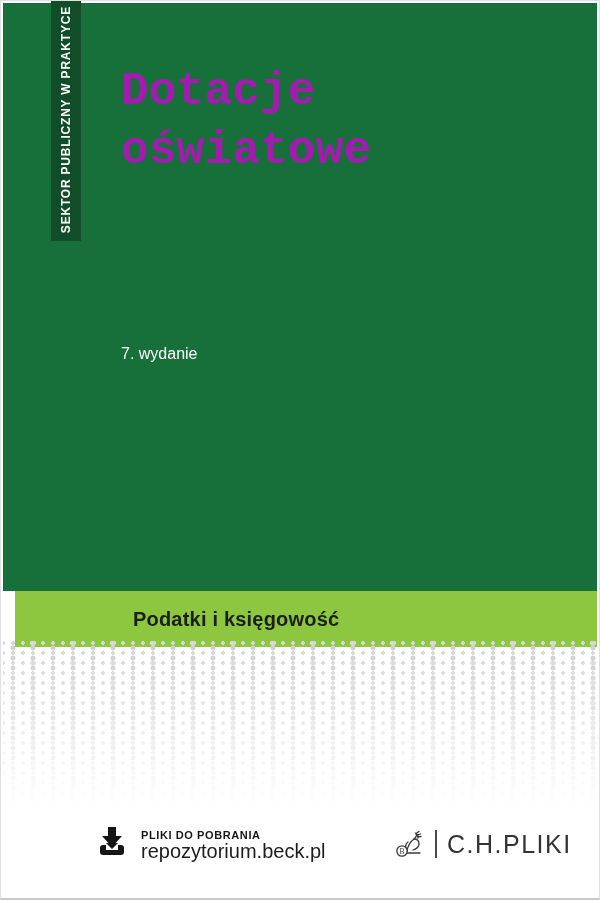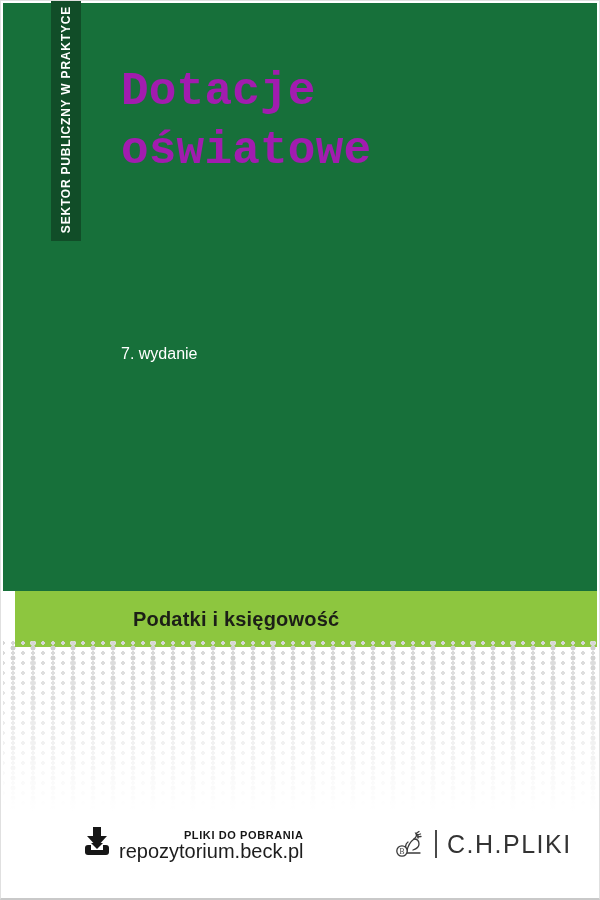--- a/index.html
+++ b/index.html
@@ -67,22 +67,22 @@
   .dots::after {
     content:""; position:absolute; inset:0;
     background: linear-gradient(to bottom,
       rgba(255,255,255,0) 0%,
       rgba(255,255,255,0.45) 40%,
       rgba(255,255,255,0.85) 75%,
       #ffffff 97%);
   }
   
   .footer-download {
-    position: absolute; left: 84px; top: 824px;
-    display: flex; align-items: flex-start; gap: 10px; color: #161616; text-align: right;
+    position: absolute; left: 99px; top: 824px;
+    display: flex; align-items: flex-start; gap: 17px; color: #161616;
   }
   .dl-icon { width: 24px; height: 30px; margin-top: 2px; }
   .dl-text { display: flex; flex-direction: column; }
   .dl-label { font-size: 11px; font-weight: bold; letter-spacing: 0.6px; line-height: 14px; margin-top: 3px; }
   .dl-url { font-size: 20px; line-height: 19px; color: #1d1d1d; }
   .footer-logo {
     position: absolute; left: 394px; top: 828px;
     display: flex; align-items: center; gap: 10px;
   }
   .crest { width: 30px; height: 30px; }

